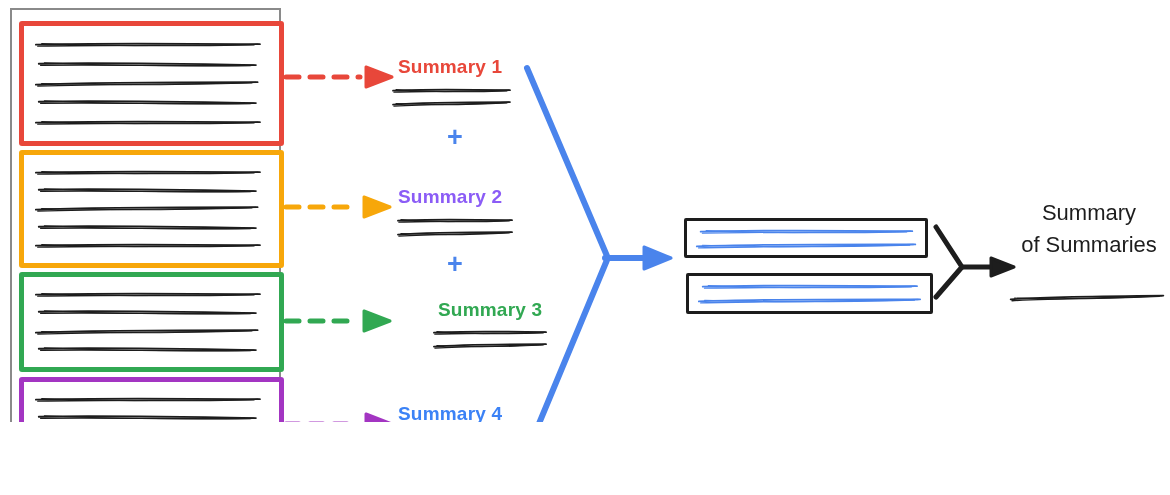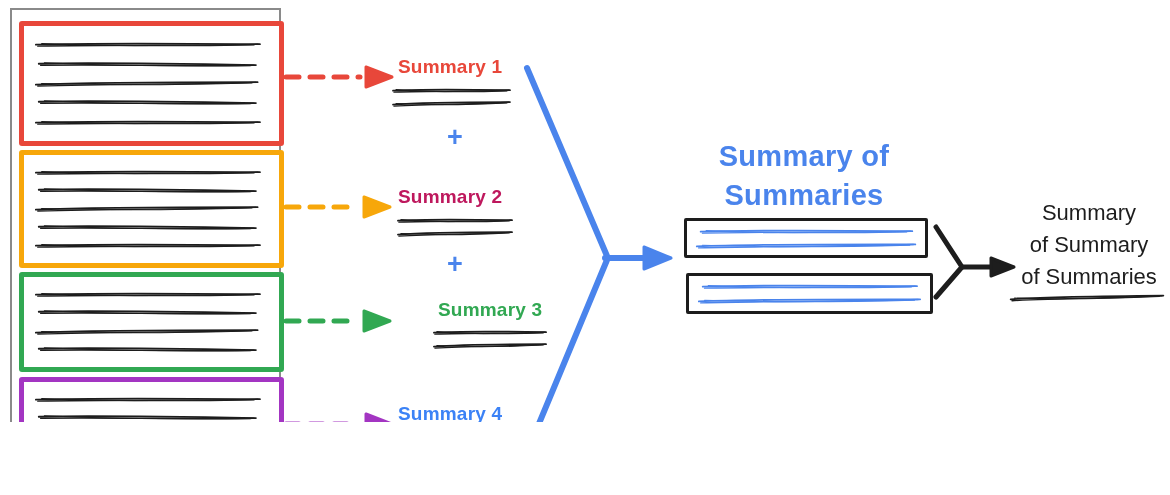--- a/index.html
+++ b/index.html
@@ -27,21 +27,21 @@
   .doc-box .scrib{width:97%;}
   .doc-box .scrib:nth-child(even){width:94%;margin-left:3px;transform:rotate(.5deg);}
   .doc-box .scrib:nth-child(3n){width:96%;transform:rotate(-.5deg);}
   
   .overlay{position:absolute;left:0;top:0;width:1170px;height:495px;pointer-events:none;}
   
   .sum-label{
     position:absolute;font-size:19px;font-weight:700;white-space:nowrap;
     letter-spacing:.2px;
   }
-  .c-red{color:#e8473a;} .c-yellow{color:#be185d;}
+  .c-red{color:#e8473a;} .c-yellow{color:#8b5cf6;}
   .c-green{color:#31a852;margin-left:38px;} .c-purple{color:#3b82f6;}
   .label-scrib{position:absolute;display:flex;flex-direction:column;gap:4px;}
   .label-scrib .scrib{width:100%;}
   .label-scrib .scrib:last-child{transform:rotate(-1deg);}
   .plus{
     position:absolute;font-size:27px;font-weight:800;color:#4a84ec;
     width:30px;text-align:center;line-height:1;
   }
   
   .sos-title{
@@ -220,43 +220,38 @@
   <div class="sum-label c-purple" style="left:398px;top:403px;">Summary 4</div>
   <div class="label-scrib c-purple" style="left:390px;top:431px;width:121px;">
     <svg class="scrib">
         <use href="#scrib-sym"></use>
       </svg>
     <svg class="scrib">
         <use href="#scrib-sym"></use>
       </svg>
   </div>
 
-  <div class="sos-title">
-    <div>Summary of</div>
-    <div>Summaries</div>
-  </div>
   <div class="sos-box b1">
     <svg class="scrib">
         <use href="#scrib-sym"></use>
       </svg>
     <svg class="scrib">
         <use href="#scrib-sym"></use>
       </svg>
   </div>
   <div class="sos-box b2">
     <svg class="scrib">
         <use href="#scrib-sym"></use>
       </svg>
     <svg class="scrib">
         <use href="#scrib-sym"></use>
       </svg>
   </div>
 
   <div class="final-label">
     <div>Summary</div>
-    <div>of Summary</div>
     <div>of Summaries</div>
   </div>
   <svg class="scrib final-scrib">
       <use href="#scrib-sym"></use>
     </svg>
 
 </div>
 
 </body></html>

